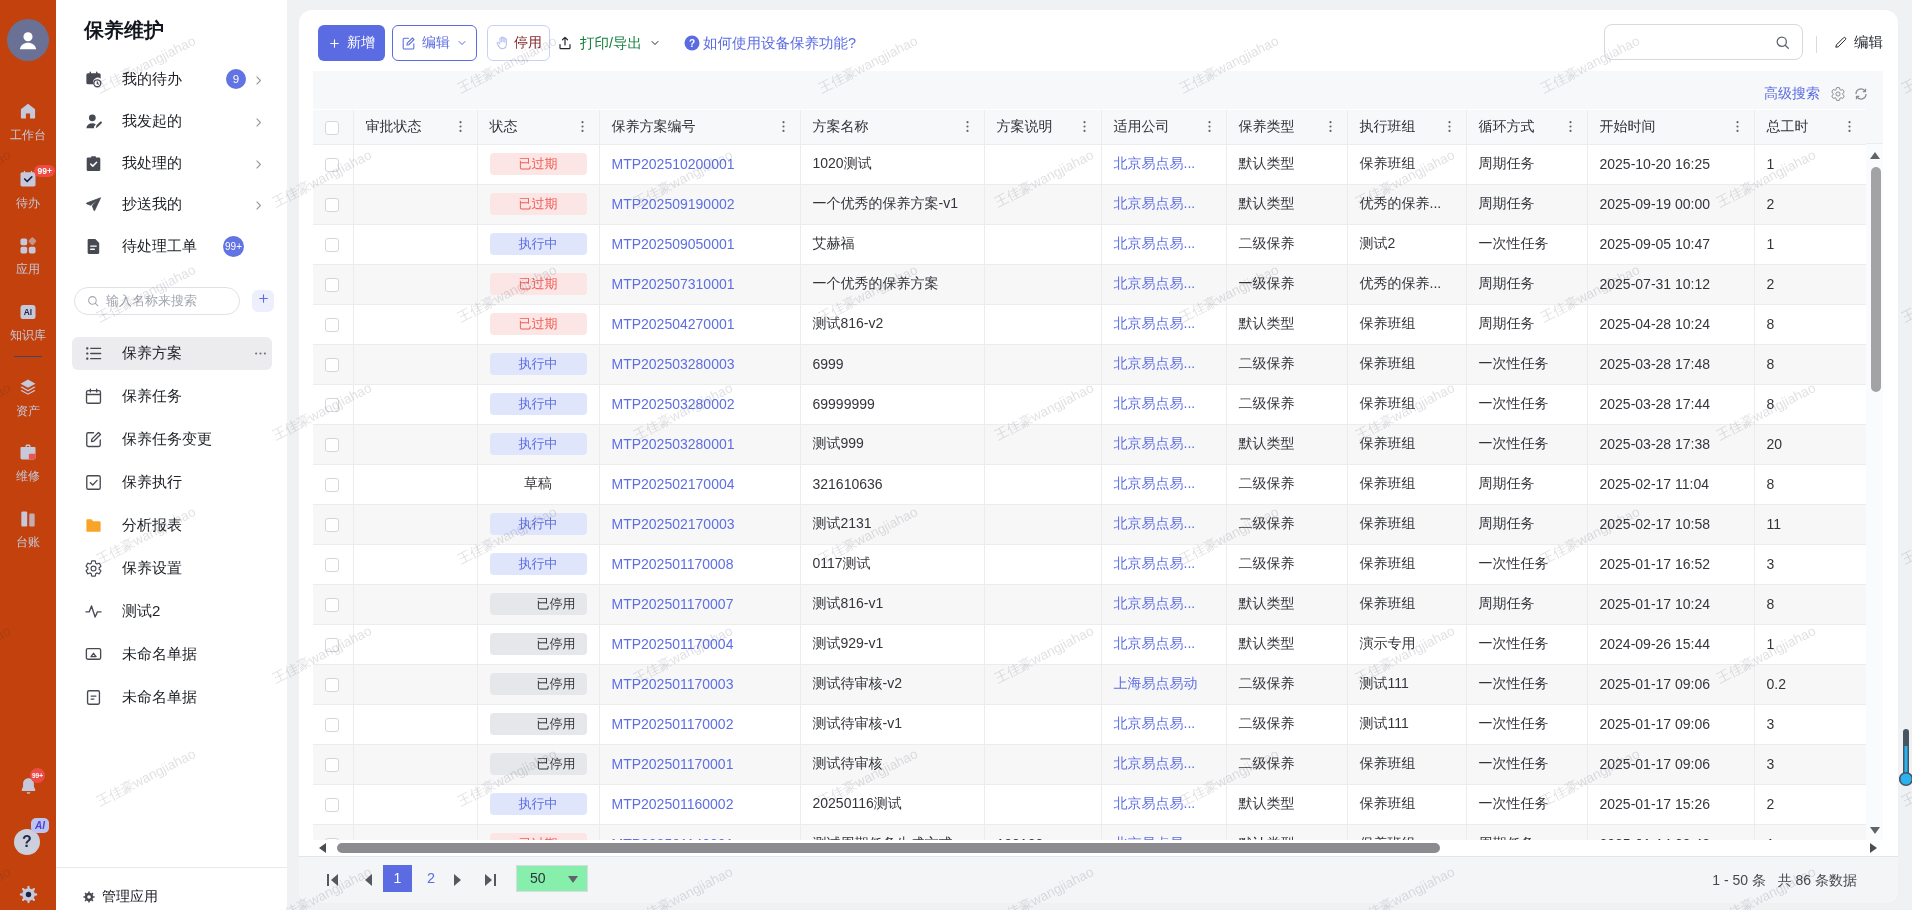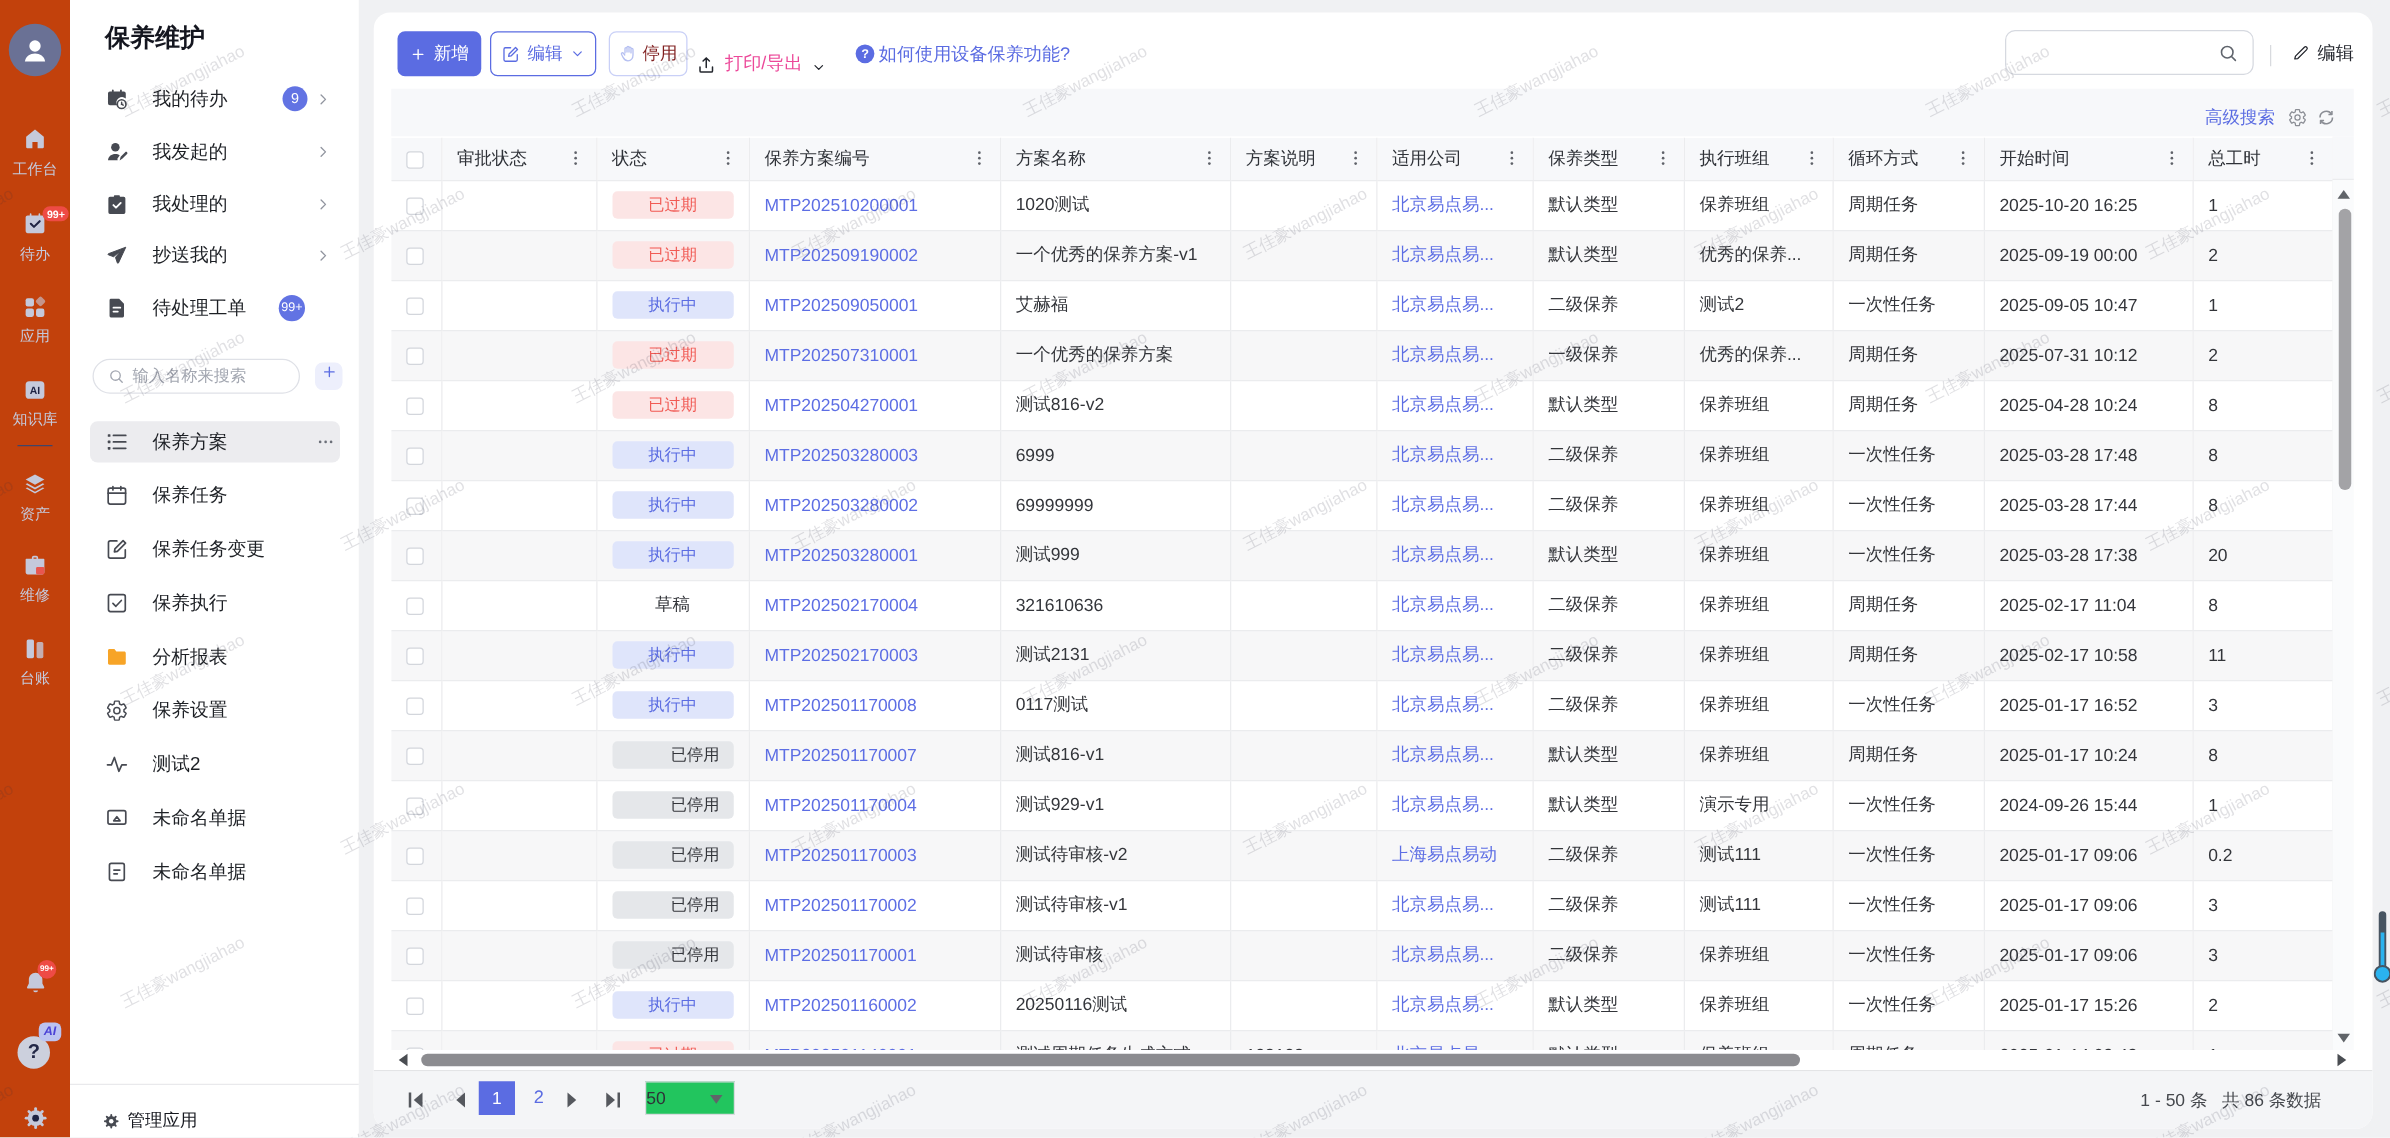--- a/index.html
+++ b/index.html
@@ -41,21 +41,21 @@
 
 
 #card { position:absolute; left:299px; top:10px; width:1599px; height:893px; background:#fff;
   border-radius:13px; z-index:3; }
 
 
 .btn { position:absolute; border-radius:6px; font-size:14px; display:flex; align-items:center; justify-content:center; }
 #b-add { left:19px; top:15px; width:67px; height:36px; background:#5b6ce2; color:#fff; }
 #b-edit { left:93px; top:15px; width:85px; height:36px; border:1px solid #5b6ce2; color:#5b6ce2; }
 #b-stop { left:188px; top:15px; width:63px; height:36px; border:1px solid #c9d0f7; color:#7f1d1d; }
-#b-print { left:258px; top:16px; height:34px; color:#ec4899; display:flex; align-items:flex-end; position:absolute; font-size:14.5px; }
+#b-print { left:258px; top:16px; height:34px; color:#15803d; display:flex; align-items:center; position:absolute; font-size:14.5px; }
 #b-help { left:384px; top:16px; height:34px; display:flex; align-items:center; position:absolute;
   color:#5b6ce2; font-size:14.5px; }
 #srch { position:absolute; left:1305px; top:14px; width:199px; height:36px; border:1px solid #d6d9e0; border-radius:8px; }
 #srch svg { position:absolute; right:11px; top:9px; }
 #vdiv { position:absolute; left:1517px; top:26px; width:1px; height:17px; background:#d8dade; }
 #b-edit2 { position:absolute; left:1534px; top:23px; display:flex; align-items:center; color:#23262d; font-size:14.5px; }
 
 
 #strip { position:absolute; left:14px; top:61px; width:1570px; height:38px; background:#f7f8fa; }
 #striptools { position:absolute; right:14px; top:14px; display:flex; align-items:center; gap:7px; }
@@ -97,22 +97,22 @@
 #hsb .rt { position:absolute; right:6px; top:3px; width:0; height:0; border-top:5px solid transparent;
   border-bottom:5px solid transparent; border-left:7px solid #4a4d52; }
 
 
 #pager { position:absolute; left:0; top:846px; width:1599px; height:47px; background:#f4f5f7;
   border-top:1px solid #e3e4e6; border-radius:0 0 13px 13px; }
 .parr { position:absolute; top:14px; width:14px; height:18px; }
 #pager .pg1 { position:absolute; left:84px; top:8px; width:29px; height:27px; background:#5b6ce2;
   color:#fff; font-size:14px; text-align:center; line-height:27px; }
 #pager .pg2 { position:absolute; left:122px; top:8px; width:20px; color:#5b6ce2; font-size:14.5px; text-align:center; line-height:27px; }
-#pager .sel { position:absolute; left:217px; top:8px; width:72px; height:27px; background:#22c55e;
-  border:1px solid #d9dbdf; font-size:14px; color:#2f3238; line-height:25px; }
+#pager .sel { position:absolute; left:217px; top:8px; width:72px; height:27px; background:#86efac;
+  border:1px solid #d9dbdf; font-size:14px; color:#2f3238; line-height:25px; padding-left:13px; }
 #pager .sel .tri { position:absolute; right:9px; top:10px; width:0; height:0; border-left:5.5px solid transparent;
   border-right:5.5px solid transparent; border-top:7px solid #606469; }
 #pager .info { position:absolute; right:41px; top:0; height:47px; line-height:47px; font-size:14px; color:#45484d;margin-left:42px; }
 
 
 .wm { position:absolute; font-size:13.5px; color:rgba(50,50,70,0.15); transform:rotate(-27deg);
   white-space:nowrap; z-index:50; pointer-events:none; }
 #wmlayer { position:absolute; left:0; top:0; width:1912px; height:910px; overflow:hidden; z-index:50; pointer-events:none; }
 
 

